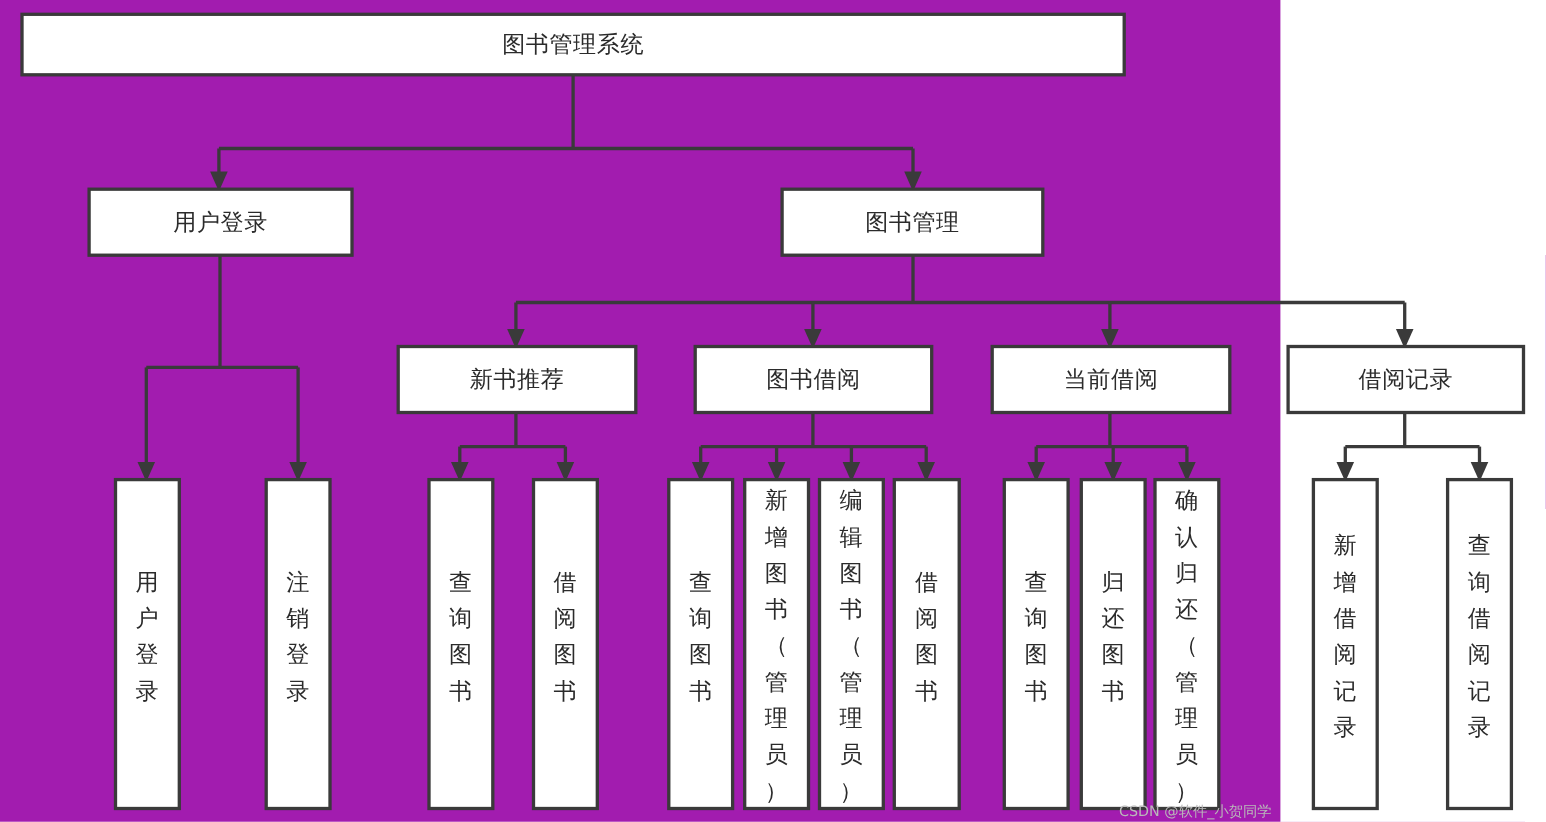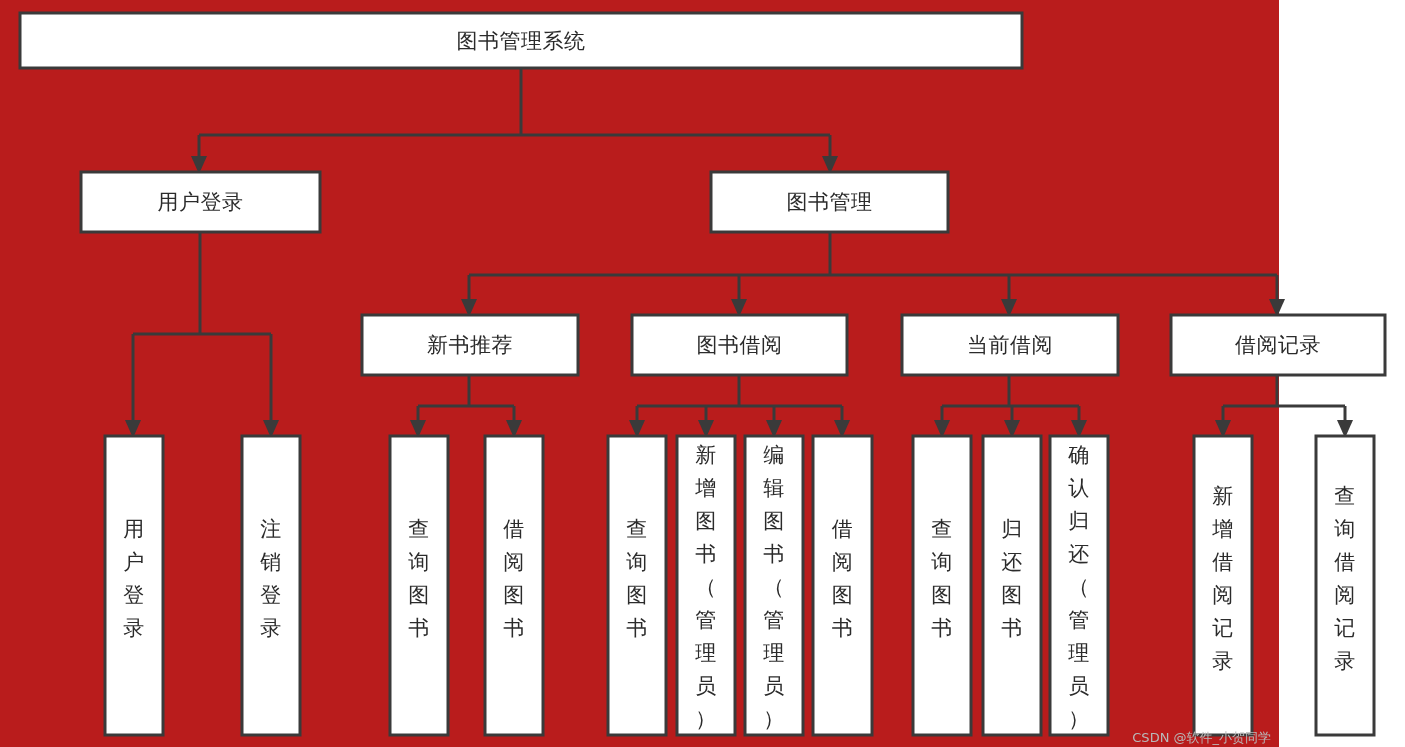--- a/index.html
+++ b/index.html
@@ -9,23 +9,23 @@
     background: #ffffff;
   }
   body {
     width: 1405px;
     height: 747px;
     font-family: "DejaVu Sans", "Liberation Sans", sans-serif;
     overflow: hidden;
   }
   #diagram-root {
     position: relative;
-    width: 1279px;
+    width: 1164px;
     height: 747px;
-    background: #b91c1c;
+    background: #a21caf;
   }
   svg.diagram-canvas {
     position: absolute;
     top: 0;
     left: 0;
     width: 1405px;
     height: 747px;
     display: block;
   }
   .node-box {

